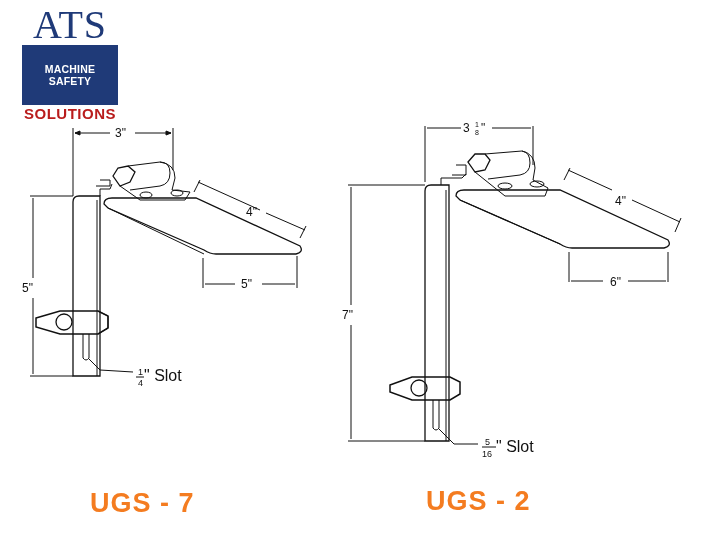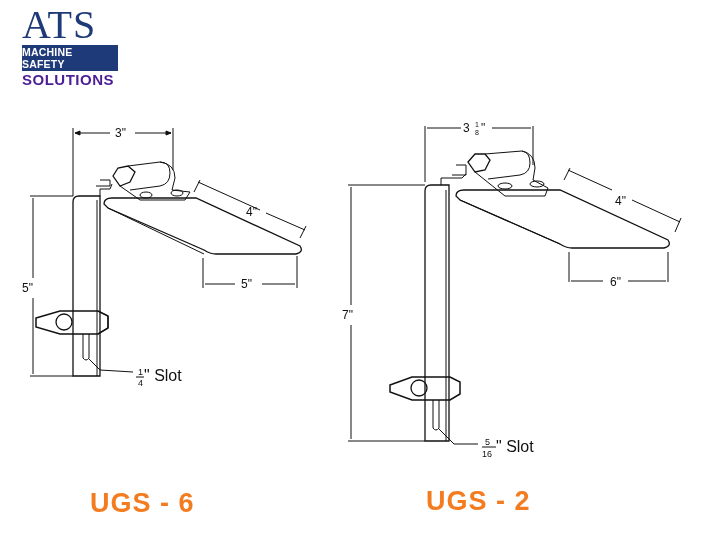--- a/index.html
+++ b/index.html
@@ -1,20 +1,20 @@
 <!DOCTYPE html>
 <html><head>
 <meta charset="utf-8">
 <style>
   html, body { margin:0; padding:0; background:#ffffff; }
   body { width:704px; height:542px; position:relative; overflow:hidden; font-family:"Liberation Sans", sans-serif; }
-  .logo { position:absolute; left:22px; top:6px; width:96px; text-align:left; }
+  .logo { position:absolute; left:22px; top:6px; width:96px; text-align:center; }
   .logo-ats { font-family:"Liberation Serif", serif; font-size:40px; line-height:38px; color:#1f3a78; letter-spacing:1px; }
-  .logo-band { background:#1f3a78; color:#fff; font-size:10.5px; font-weight:bold; padding:1px 0; margin:1px 0 1px 0; letter-spacing:0.2px; }
-  .logo-sol { font-size:15px; font-weight:bold; color:#4c1d95; letter-spacing:0.5px; line-height:16px; }
+  .logo-band { background:#1f3a78; color:#fff; font-size:10.5px; font-weight:bold; padding:18px 0; margin:1px 0 1px 0; letter-spacing:0.2px; }
+  .logo-sol { font-size:15px; font-weight:bold; color:#b91c1c; letter-spacing:0.5px; line-height:16px; }
   svg.drawing { position:absolute; left:0; top:0; }
   .model { position:absolute; color:#f47c20; font-weight:bold; font-size:27px; letter-spacing:1px; }
   .dim { font-family:"Liberation Sans", sans-serif; font-size:12px; fill:#111; }
   .slot { font-family:"Liberation Sans", sans-serif; font-size:16px; fill:#111; }
 </style>
 </head>
 <body>
 
 <div class="logo">
   <div class="logo-ats">ATS</div>
@@ -136,14 +136,14 @@
   <text class="dim" x="481" y="132">"</text>
   <text class="dim" x="342" y="319">7"</text>
   <text class="dim" x="615" y="205">4"</text>
   <text class="dim" x="610" y="286">6"</text>
   <text class="dim" x="485" y="445" style="font-size:9px">5</text>
   <line x1="482" y1="447" x2="496" y2="447" stroke="#111"></line>
   <text class="dim" x="482" y="457" style="font-size:9px">16</text>
   <text class="slot" x="496" y="452">" Slot</text>
 </svg>
 
-<div class="model" style="left:90px; top:488px;">UGS - 6</div>
+<div class="model" style="left:90px; top:488px;">UGS - 7</div>
 <div class="model" style="left:426px; top:486px;">UGS - 2</div>
 
 </body></html>

